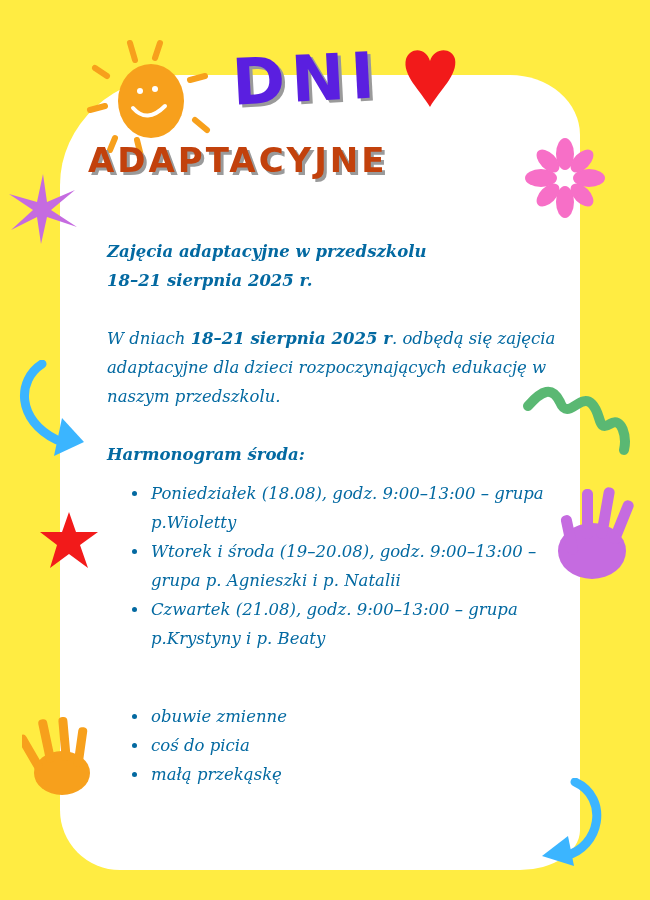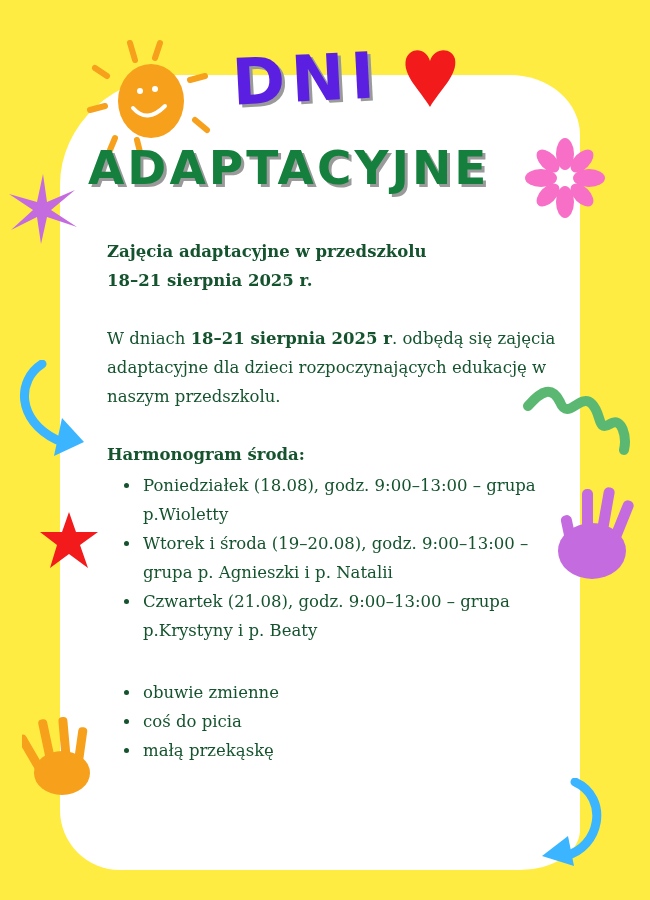--- a/index.html
+++ b/index.html
@@ -2,26 +2,26 @@
 <html><head>
 <meta charset="utf-8">
 <style>
   html, body { margin:0; padding:0; }
   body { width:650px; height:900px; overflow:hidden; background:#ffec42; position:relative; font-family:"DejaVu Serif", serif; }
   .card { position:absolute; left:60px; top:75px; width:520px; height:795px; background:#fff;
           border-radius:120px 70px 60px 60px / 110px 60px 40px 60px; }
   .title1 { position:absolute; left:232px; top:42px; font-family:"DejaVu Sans", sans-serif; font-weight:bold;
             font-size:64px; color:#5a1fe0; letter-spacing:6px; text-shadow:3px 3px 0 #9a9a9a; transform:rotate(-3deg); }
   .title2 { position:absolute; left:88px; top:140px; font-family:"DejaVu Sans", sans-serif; font-weight:bold;
-            font-size:47px; color:#15803d; letter-spacing:3px; text-shadow:3px 3px 0 #9a9a9a; }
-  .content { position:absolute; left:107px; top:237px; width:450px; color:#14532d; font-size:16.5px; line-height:29px; }
+            font-size:34px; color:#c2410c; letter-spacing:3px; text-shadow:3px 3px 0 #9a9a9a; }
+  .content { position:absolute; left:107px; top:237px; width:450px; color:#0369a1; font-size:16.5px; line-height:29px;font-style:italic; }
   .h { font-weight:bold; }
   p { margin:0; }
   .gap { height:29px; }
-  ul { margin:2px; padding-left:32px; }
+  ul { margin:10px; padding-left:32px; }
   li { padding-left:2px; }
   .deco { position:absolute; }
 </style>
 </head>
 <body>
 
 <div class="card"></div>
 
 <svg class="deco" style="left:85px;top:38px" width="130" height="130" viewBox="0 0 130 130">
   <g stroke="#f7a01c" stroke-width="6" stroke-linecap="round">

